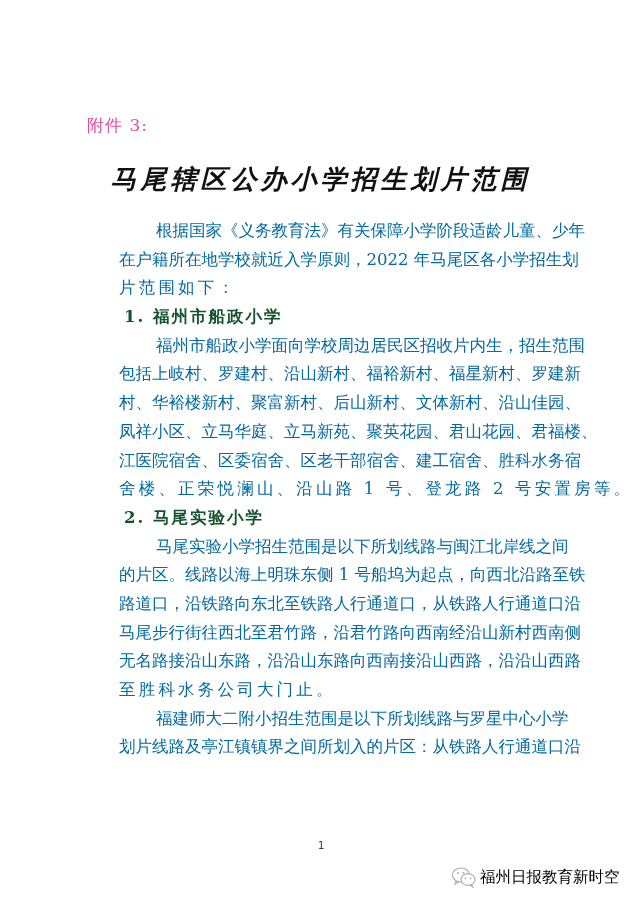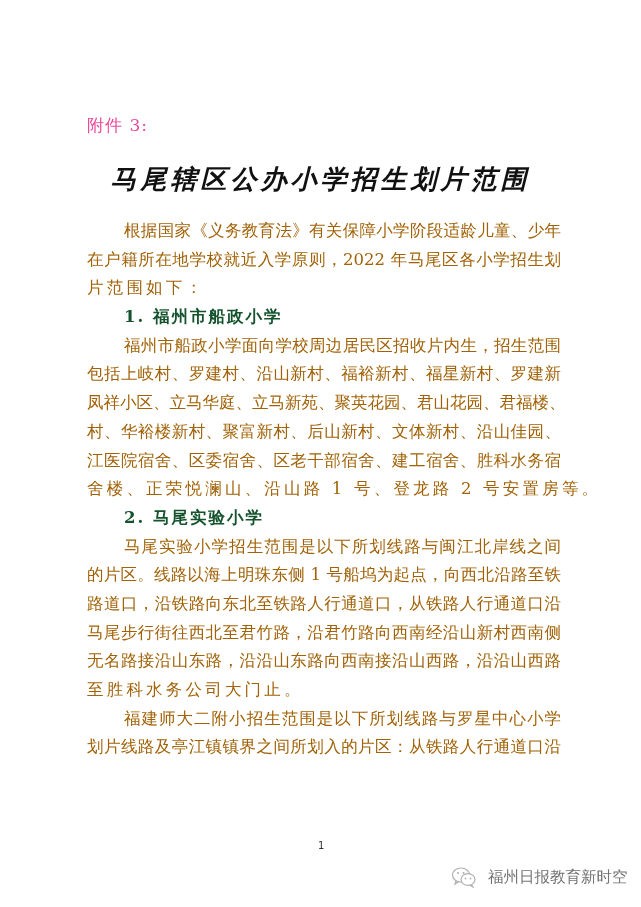--- a/index.html
+++ b/index.html
@@ -4,48 +4,48 @@
 <style>
   html, body { margin: 0; padding: 0; background: #ffffff; }
   body { width: 641px; height: 907px; position: relative; overflow: hidden;
          font-family: "DejaVu Serif", "Liberation Serif", serif; color: #2b2b2b; }
   .page { position: absolute; left: 0; top: 0; width: 641px; height: 907px; background: #fff; }
   .attach { position: absolute; left: 87px; top: 114px; font-size: 17px; color: #ec4899; letter-spacing: 1px; }
   .title { position: absolute; left: 0; width: 641px; top: 162px; text-align: center;
            font-size: 26px; letter-spacing: 4px; color: #111; font-style: italic; font-weight: bold; }
   .body { position: absolute; left: 87px; top: 217px; width: 474px; }
   .line { height: 28.7px; line-height: 28.7px; font-size: 16.5px; white-space: nowrap;
-          text-align: justify; text-align-last: justify; color: #a16207; }
+          text-align: justify; text-align-last: justify; color: #0369a1; margin-left: 32px; }
   .line.last { text-align-last: left; letter-spacing: 3.2px; }
   .indent { padding-left: 37px; }
   .heading { height: 28.7px; line-height: 28.7px; font-size: 16.5px; padding-left: 37px;
              color: #14532d; font-weight: bold; letter-spacing: 2px; white-space: nowrap; }
   .pagenum { position: absolute; left: 318px; top: 840px; font-size: 10px; color: #333;
              font-family: "DejaVu Sans", sans-serif; }
   .watermark { position: absolute; left: 451px; top: 866px; display: flex; align-items: center;
-               gap: 11px; color: #737373; font-family: "DejaVu Sans", sans-serif; font-size: 15.5px; }
+               gap: 3px; color: #000000; font-family: "DejaVu Sans", sans-serif; font-size: 15.5px; }
   .wm-icon { width: 26px; height: 22px; }
 </style>
 </head>
 <body>
 
 <div class="page">
   <div class="attach">附件 3:</div>
   <div class="title">马尾辖区公办小学招生划片范围</div>
 
   <div class="body">
     <div class="line indent">根据国家《义务教育法》有关保障小学阶段适龄儿童、少年</div>
     <div class="line">在户籍所在地学校就近入学原则，2022 年马尾区各小学招生划</div>
     <div class="line last">片范围如下：</div>
 
     <div class="heading">1. 福州市船政小学</div>
     <div class="line indent">福州市船政小学面向学校周边居民区招收片内生，招生范围</div>
     <div class="line">包括上岐村、罗建村、沿山新村、福裕新村、福星新村、罗建新</div>
+    <div class="line">村、华裕楼新村、聚富新村、后山新村、文体新村、沿山佳园、</div>
     <div class="line">凤祥小区、立马华庭、立马新苑、聚英花园、君山花园、君福楼、</div>
-    <div class="line">村、华裕楼新村、聚富新村、后山新村、文体新村、沿山佳园、</div>
     <div class="line">江医院宿舍、区委宿舍、区老干部宿舍、建工宿舍、胜科水务宿</div>
     <div class="line last">舍楼、正荣悦澜山、沿山路 1 号、登龙路 2 号安置房等。</div>
 
     <div class="heading">2. 马尾实验小学</div>
     <div class="line indent">马尾实验小学招生范围是以下所划线路与闽江北岸线之间</div>
     <div class="line">的片区。线路以海上明珠东侧 1 号船坞为起点，向西北沿路至铁</div>
     <div class="line">路道口，沿铁路向东北至铁路人行通道口，从铁路人行通道口沿</div>
     <div class="line">马尾步行街往西北至君竹路，沿君竹路向西南经沿山新村西南侧</div>
     <div class="line">无名路接沿山东路，沿沿山东路向西南接沿山西路，沿沿山西路</div>
     <div class="line last">至胜科水务公司大门止。</div>

